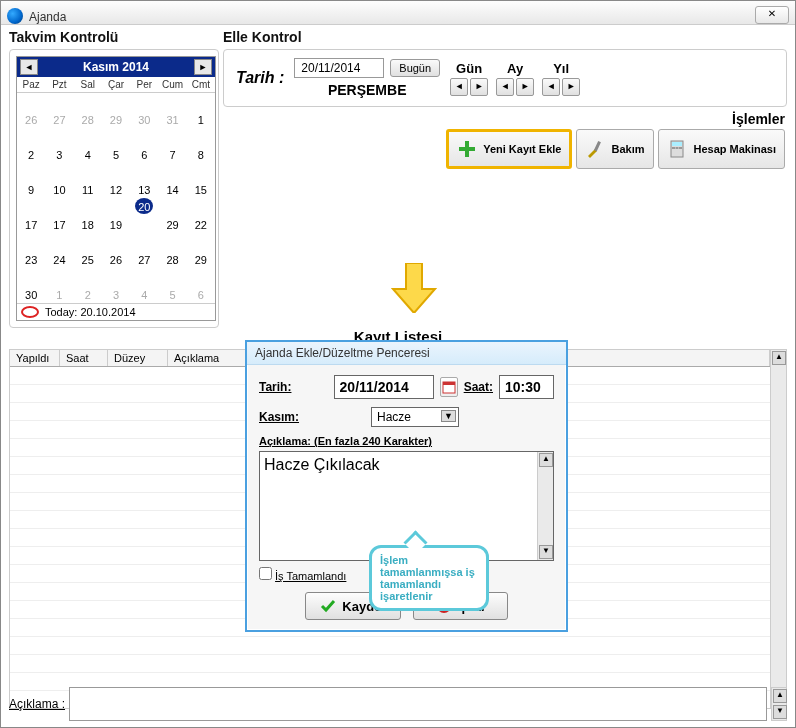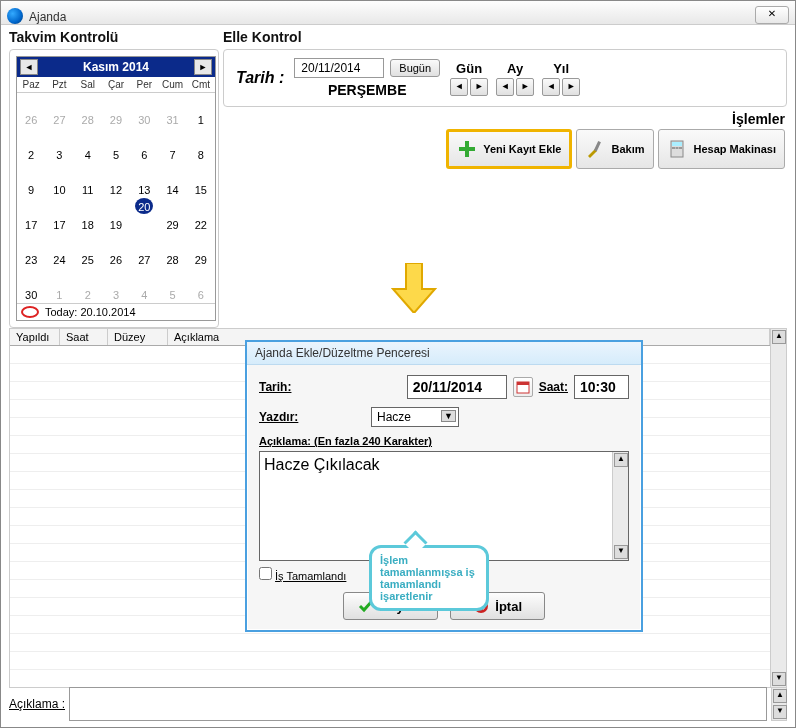--- a/index.html
+++ b/index.html
@@ -57,21 +57,21 @@
     .col-headers { display: flex; border-bottom: 1px solid #aaa; background: #f4f4f4; font-size: 11px; }
     .col-headers div { padding: 2px 6px; border-right: 1px solid #ccc; }
     .rows { height: 340px; background: repeating-linear-gradient(to bottom, #fff 0, #fff 17px, #eee 17px, #eee 18px); }
     .scrollbar { width: 16px; background: #eaeaea; border-left: 1px solid #ccc; position: relative; }
     .scroll-up, .scroll-down { position: absolute; width: 14px; height: 14px; left: 1px; background: #ddd; border: 1px solid #999; text-align: center; font-size: 8px; line-height: 10px; cursor: pointer; }
     .scroll-up { top: 1px; }
     .scroll-down { bottom: 1px; }
     
     .arrow-down-highlight { position: absolute; left: 390px; top: 238px; width: 46px; height: 50px; pointer-events: none; }
     
-    .dialog { position: absolute; left: 244px; top: 315px; width: 398px; border: 2px solid #4aa0e0; background: #f6f6f6; box-shadow: 0 0 0 1px #fff inset; }
+    .dialog { position: absolute; left: 244px; top: 315px; width: 323px; border: 2px solid #4aa0e0; background: #f6f6f6; box-shadow: 0 0 0 1px #fff inset; }
     .dialog-title { background: linear-gradient(#eaf4fd,#d6ecfb); padding: 4px 8px; font-size: 12px; color: #333; border-bottom: 1px solid #bcdaf0; }
     .dialog-body { padding: 10px 12px; }
     .drow { display: flex; align-items: center; margin-bottom: 8px; gap: 6px; }
     .dlabel { font-size: 12px; font-weight: bold; text-decoration: underline; width: 70px; }
     .dinput { border: 1px solid #666; padding: 3px 5px; font-size: 14px; font-weight: bold; }
     .date-dinput { width: 100px; }
     .time-dinput { width: 55px; }
     .calico { width: 20px; height: 20px; border: 1px solid #aaa; background: linear-gradient(#fff,#eee); border-radius: 2px; display: flex; align-items: center; justify-content: center; cursor: pointer; }
     .sel { border: 1px solid #666; padding: 2px 18px 2px 5px; font-size: 12px; position: relative; background: #fff; width: 88px; cursor: pointer; }
     .sel::after { content: "▼"; position: absolute; right: 2px; top: 2px; font-size: 9px; background: #ddd; border: 1px solid #888; padding: 0 2px; }
@@ -238,20 +238,21 @@
             <span class="lbl">Hesap Makinası</span>
           </div>
         </div>
       </div>
     </div>
 
     <svg class="arrow-down-highlight" viewBox="0 0 46 50">
       <path d="M15 0 L31 0 L31 26 L44 26 L23 50 L2 26 L15 26 Z" fill="#fdd94a" stroke="#e0a800" stroke-width="2"></path>
     </svg>
 
+    <div class="list-header-title">Kayıt Listesi</div>
     <div class="list-panel">
       <div class="list-body">
         <div class="col-headers">
           <div style="width:50px">Yapıldı</div>
           <div style="width:48px">Saat</div>
           <div style="width:60px">Düzey</div>
           <div style="flex:1">Açıklama</div>
         </div>
         <div class="rows"></div>
       </div>
@@ -271,21 +272,21 @@
           <div class="calico">
             <svg width="14" height="14" viewBox="0 0 14 14">
                 <rect x="1" y="2" width="12" height="11" fill="#fff" stroke="#c33"></rect>
                 <rect x="1" y="2" width="12" height="3" fill="#c33"></rect>
               </svg>
           </div>
           <div class="dlabel" style="width:auto">Saat:</div>
           <input class="dinput time-dinput" value="10:30" style="">
         </div>
         <div class="drow">
-          <div class="dlabel">Yazdır:</div>
+          <div class="dlabel">Kasım:</div>
           <div style="width:30px"></div>
           <div class="sel"><span>Hacze</span></div>
         </div>
         <div class="acik-label">Açıklama: (En fazla 240 Karakter)</div>
         <div class="textarea-wrap">
           <textarea class="textarea" id="desc-ta" style="">Hacze Çıkılacak</textarea>
           <div class="textarea-scroll">
             <div class="scroll-up">▲</div>
             <div class="scroll-down">▼</div>
           </div>

